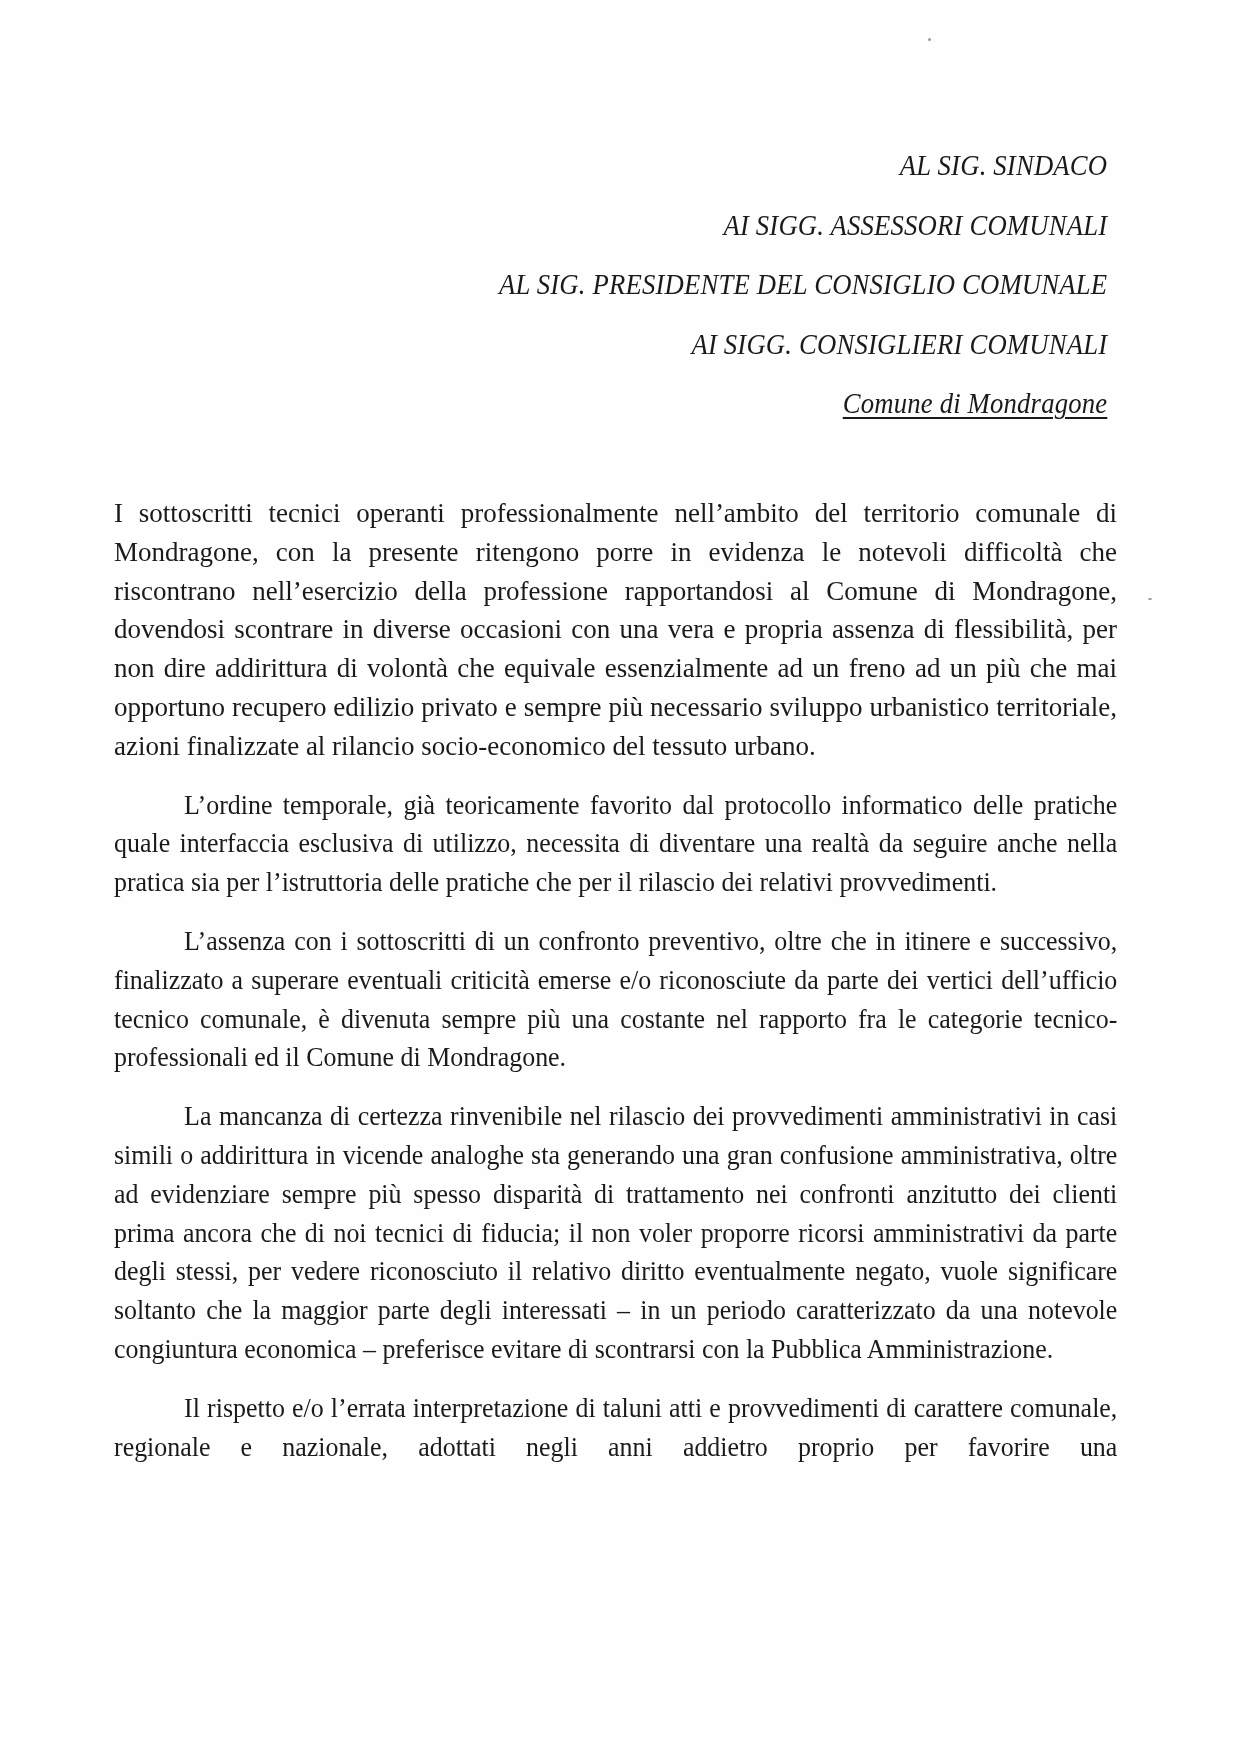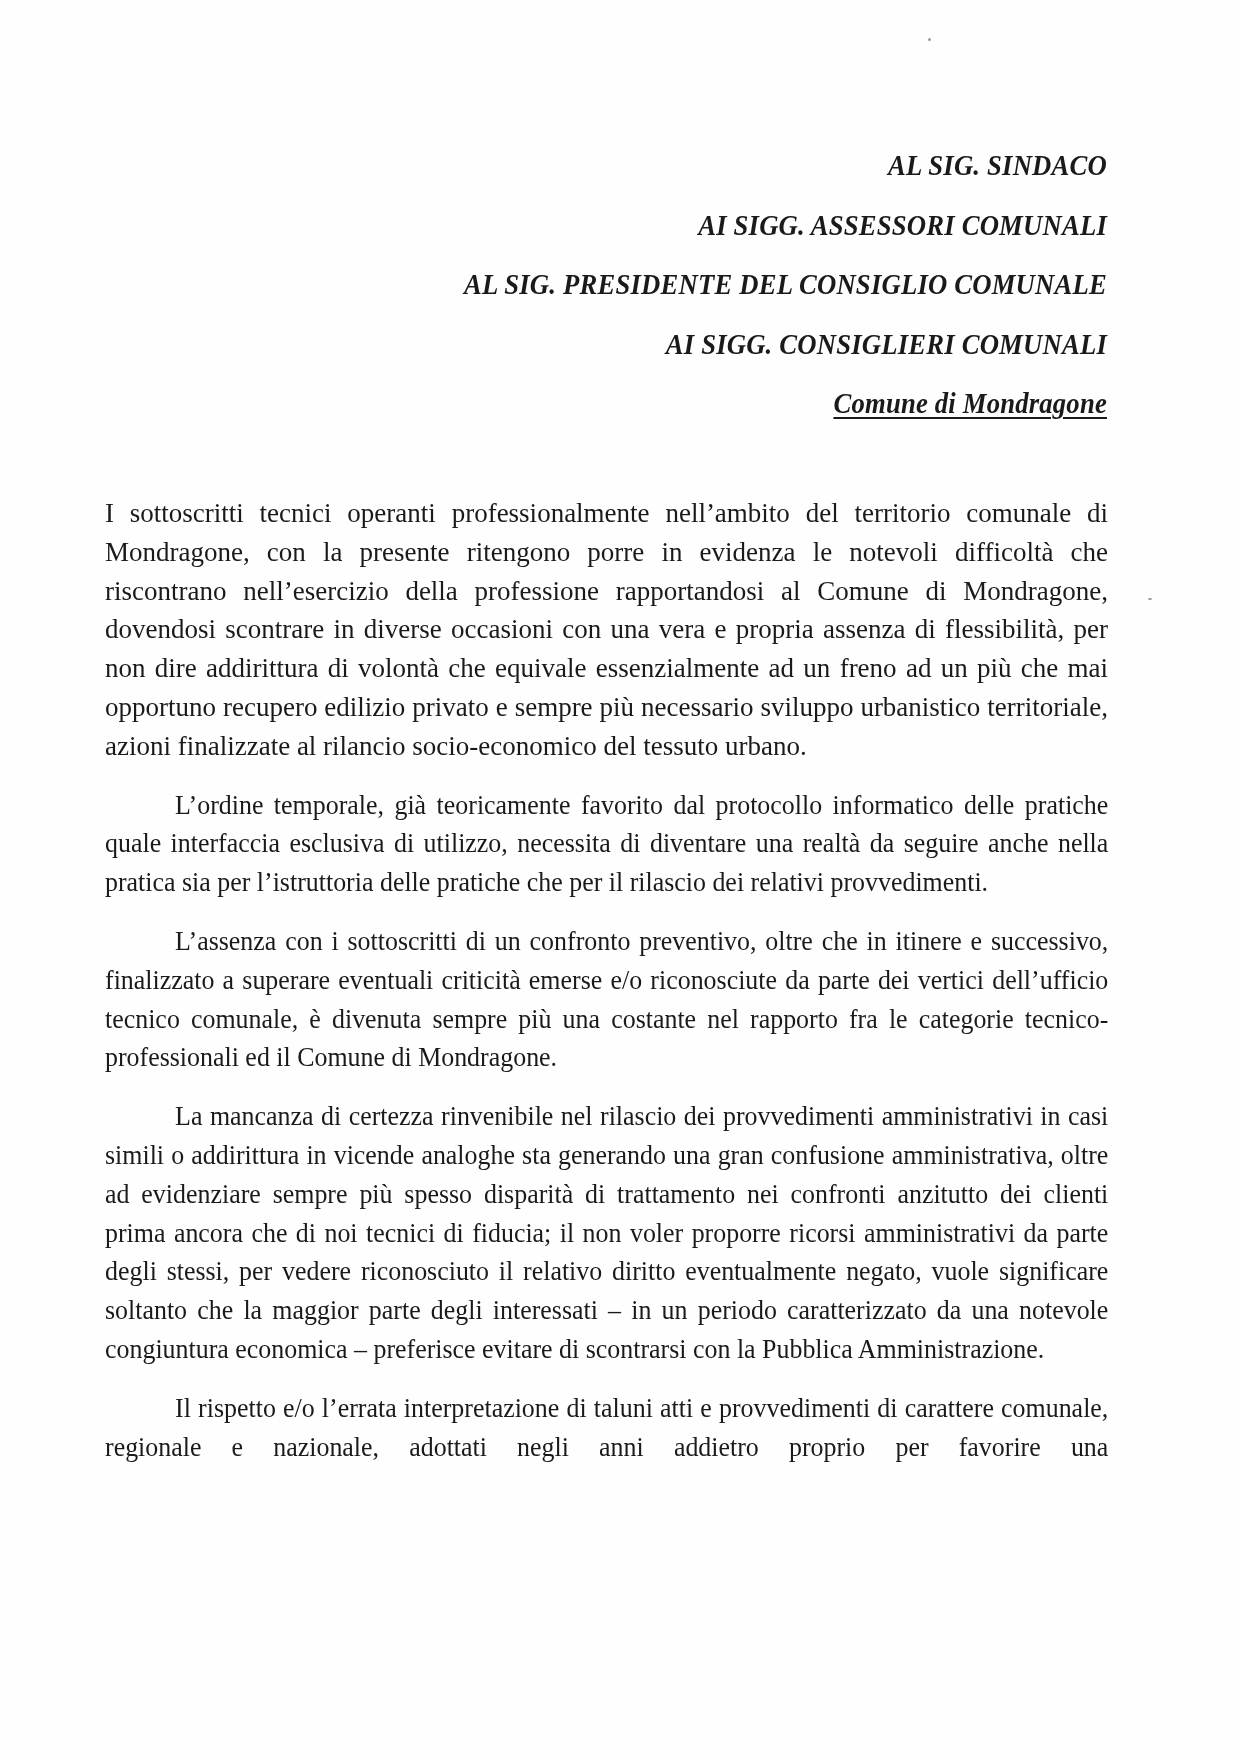--- a/index.html
+++ b/index.html
@@ -1,23 +1,23 @@
 <!DOCTYPE html>
 <html><head>
 <meta charset="utf-8">
 <style>
   html, body { margin: 0; padding: 0; background: #ffffff; }
   body { width: 1240px; height: 1755px; position: relative; overflow: hidden;
          font-family: "Liberation Serif", "DejaVu Serif", serif; color: #1a1a1a; }
   .page { position: absolute; left: 0; top: 0; width: 1240px; height: 1755px; background: #fefefe; }
-  .recipients { position: absolute; right: 133px; top: 136px; text-align: right; font-weight: bold; }
+  .recipients { position: absolute; right: 133px; top: 136px; text-align: right; }
   .recipient { font-style: italic; font-size: 29px; line-height: 59.5px; letter-spacing: 0.2px;
                white-space: nowrap; transform: scaleX(0.92); transform-origin: right center; }
   .recipient.underline { text-decoration: underline; text-underline-offset: 4px; text-decoration-thickness: 1.5px; }
-  .body { position: absolute; left: 105px; width: 1003px; top: 494px; }
+  .body { position: absolute; left: 114px; width: 1003px; top: 494px; }
   .para { font-size: 27px; line-height: 38.8px; text-align: justify; margin: 0; }
   .para.indent { text-indent: 73px; margin-top: 20px; }
   .para.condensed { transform: scaleX(0.96); transform-origin: left top; width: 104.2%; }
   .scan-mark { position: absolute; width: 3px; height: 3px; background: #9a9a9a; border-radius: 50%; }
 </style>
 </head>
 <body>
 
 <div class="page">
 

